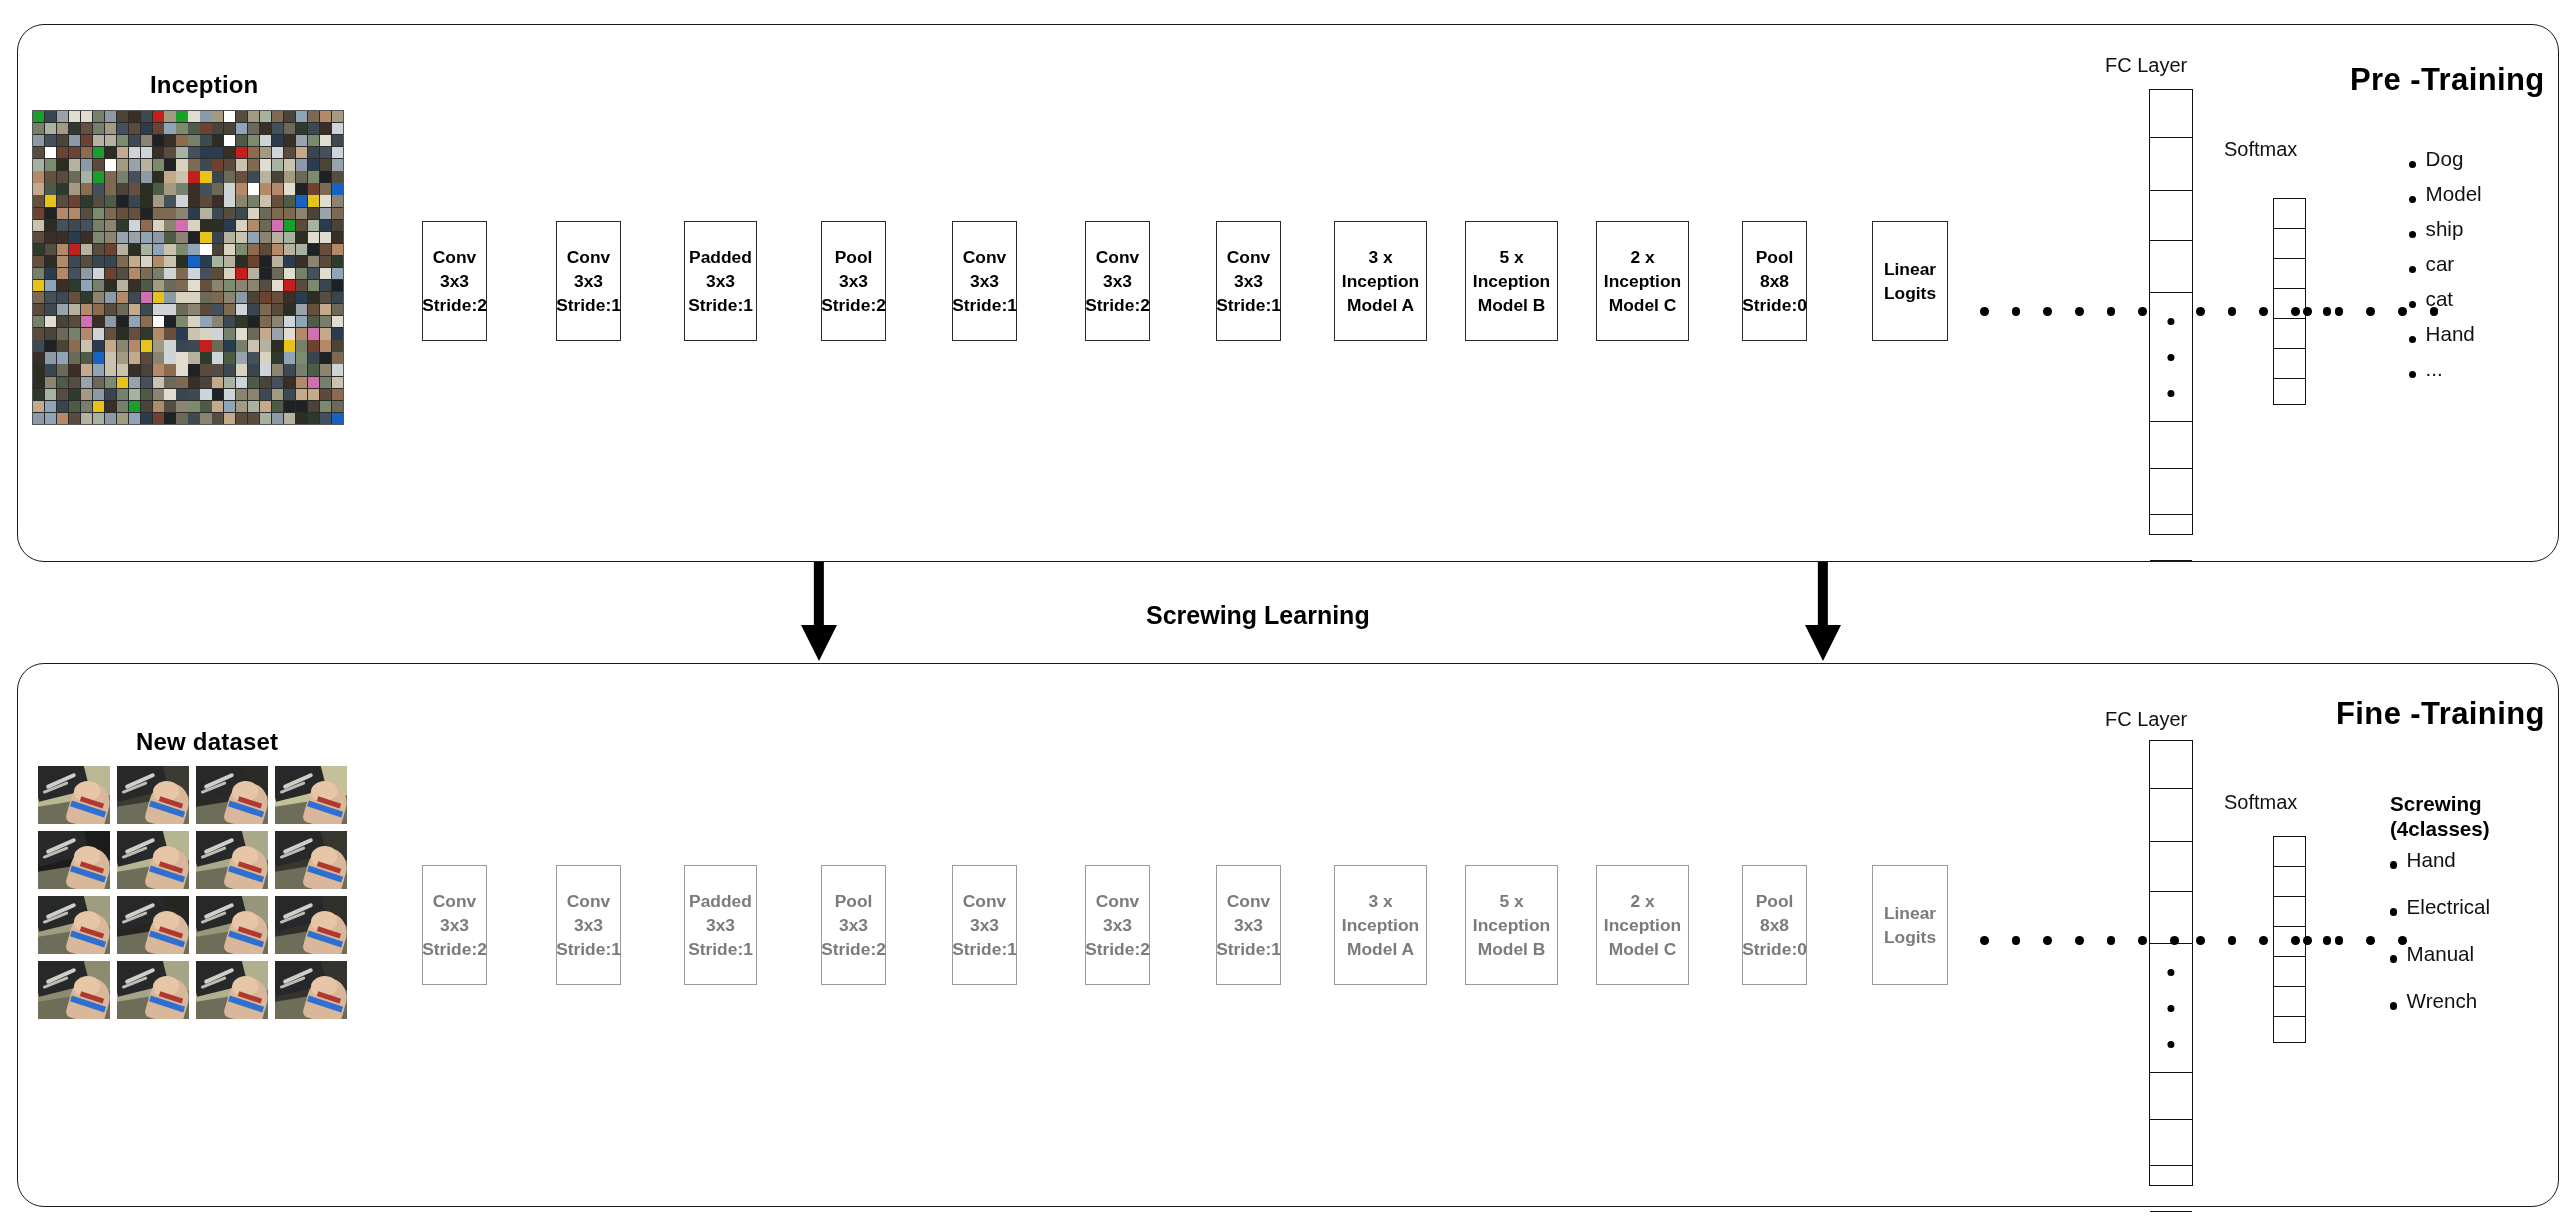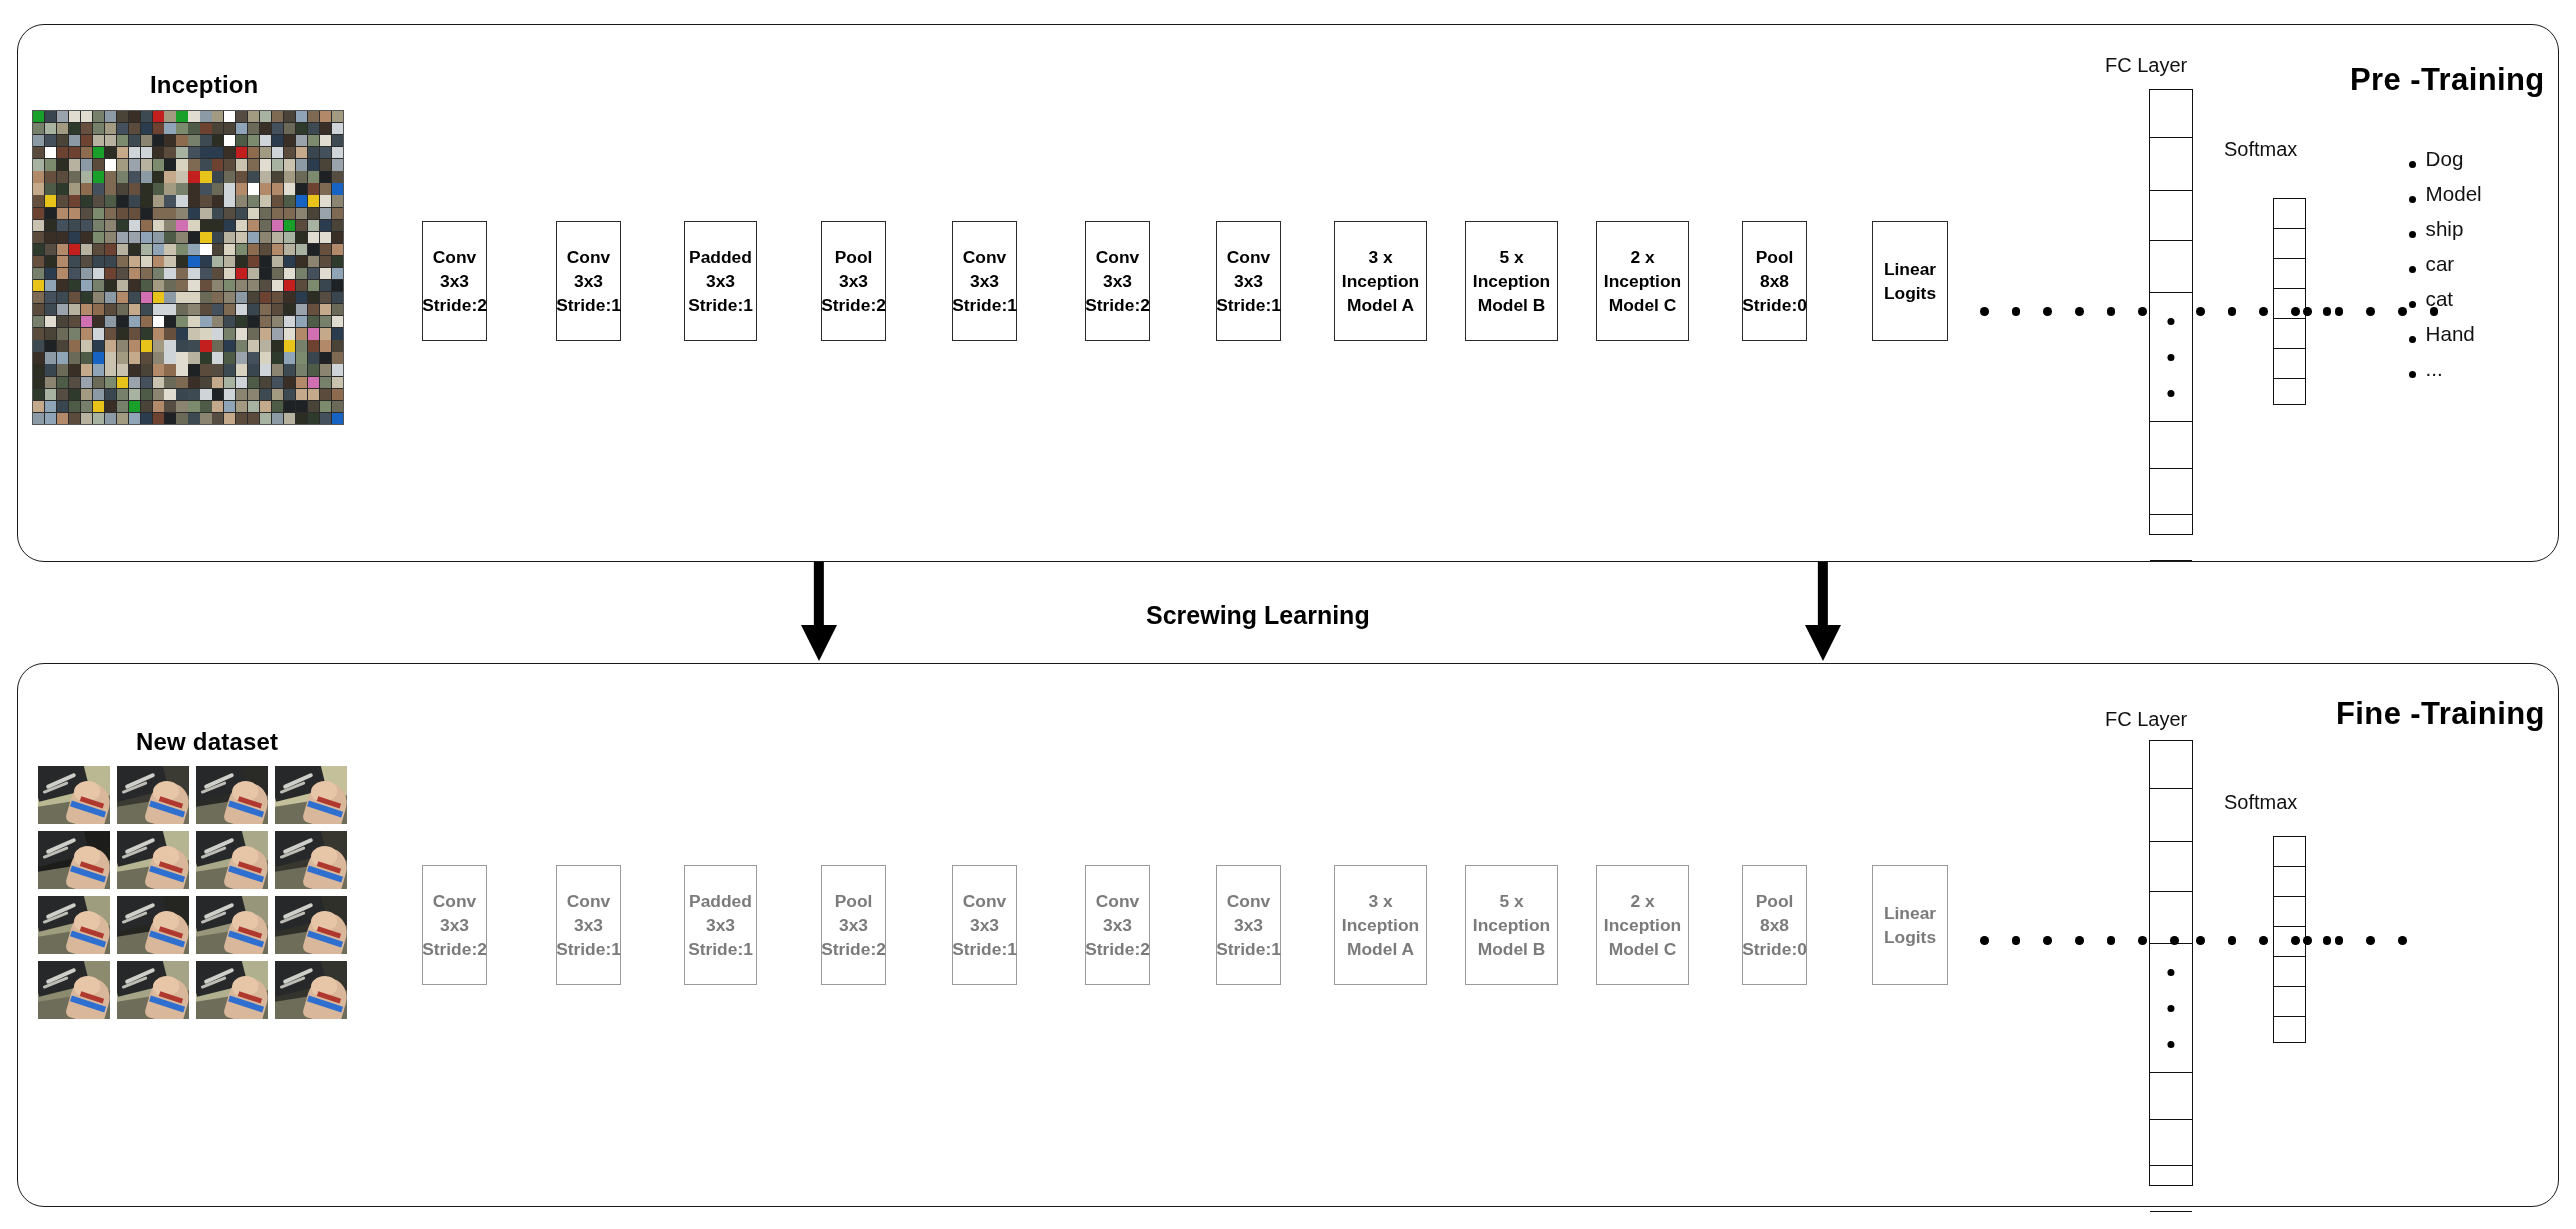--- a/index.html
+++ b/index.html
@@ -1185,20 +1185,42 @@
       <u></u>
       <u></u>
     </div>
   <div class="dots" id="dots-fine-3" style="left:2303px; top:936px; gap:23px;">
       <u></u>
       <u></u>
       <u></u>
       <u></u>
     </div>
 
+  <div class="class-list" id="classes-fine" style="left:2390px; top:791px;">
+      <div class="hdr">
+        <div>Screwing</div>
+        <div>(4classes)</div>
+      </div>
+      <div class="row" style="margin-bottom: 23px;">
+        <span class="bullet"></span>
+        <span>Hand</span>
+      </div>
+      <div class="row" style="margin-bottom: 23px;">
+        <span class="bullet"></span>
+        <span>Electrical</span>
+      </div>
+      <div class="row" style="margin-bottom: 23px;">
+        <span class="bullet"></span>
+        <span>Manual</span>
+      </div>
+      <div class="row" style="margin-bottom: 23px;">
+        <span class="bullet"></span>
+        <span>Wrench</span>
+      </div>
+    </div>
 
 <div class="block" style="left: 422px; top: 221px; width: 65px; height: 120px;">
       <span>Conv</span>
       <span>3x3</span>
       <span>Stride:2</span>
     </div>
     <div class="block" style="left: 556px; top: 221px; width: 65px; height: 120px;">
       <span>Conv</span>
       <span>3x3</span>
       <span>Stride:1</span>

